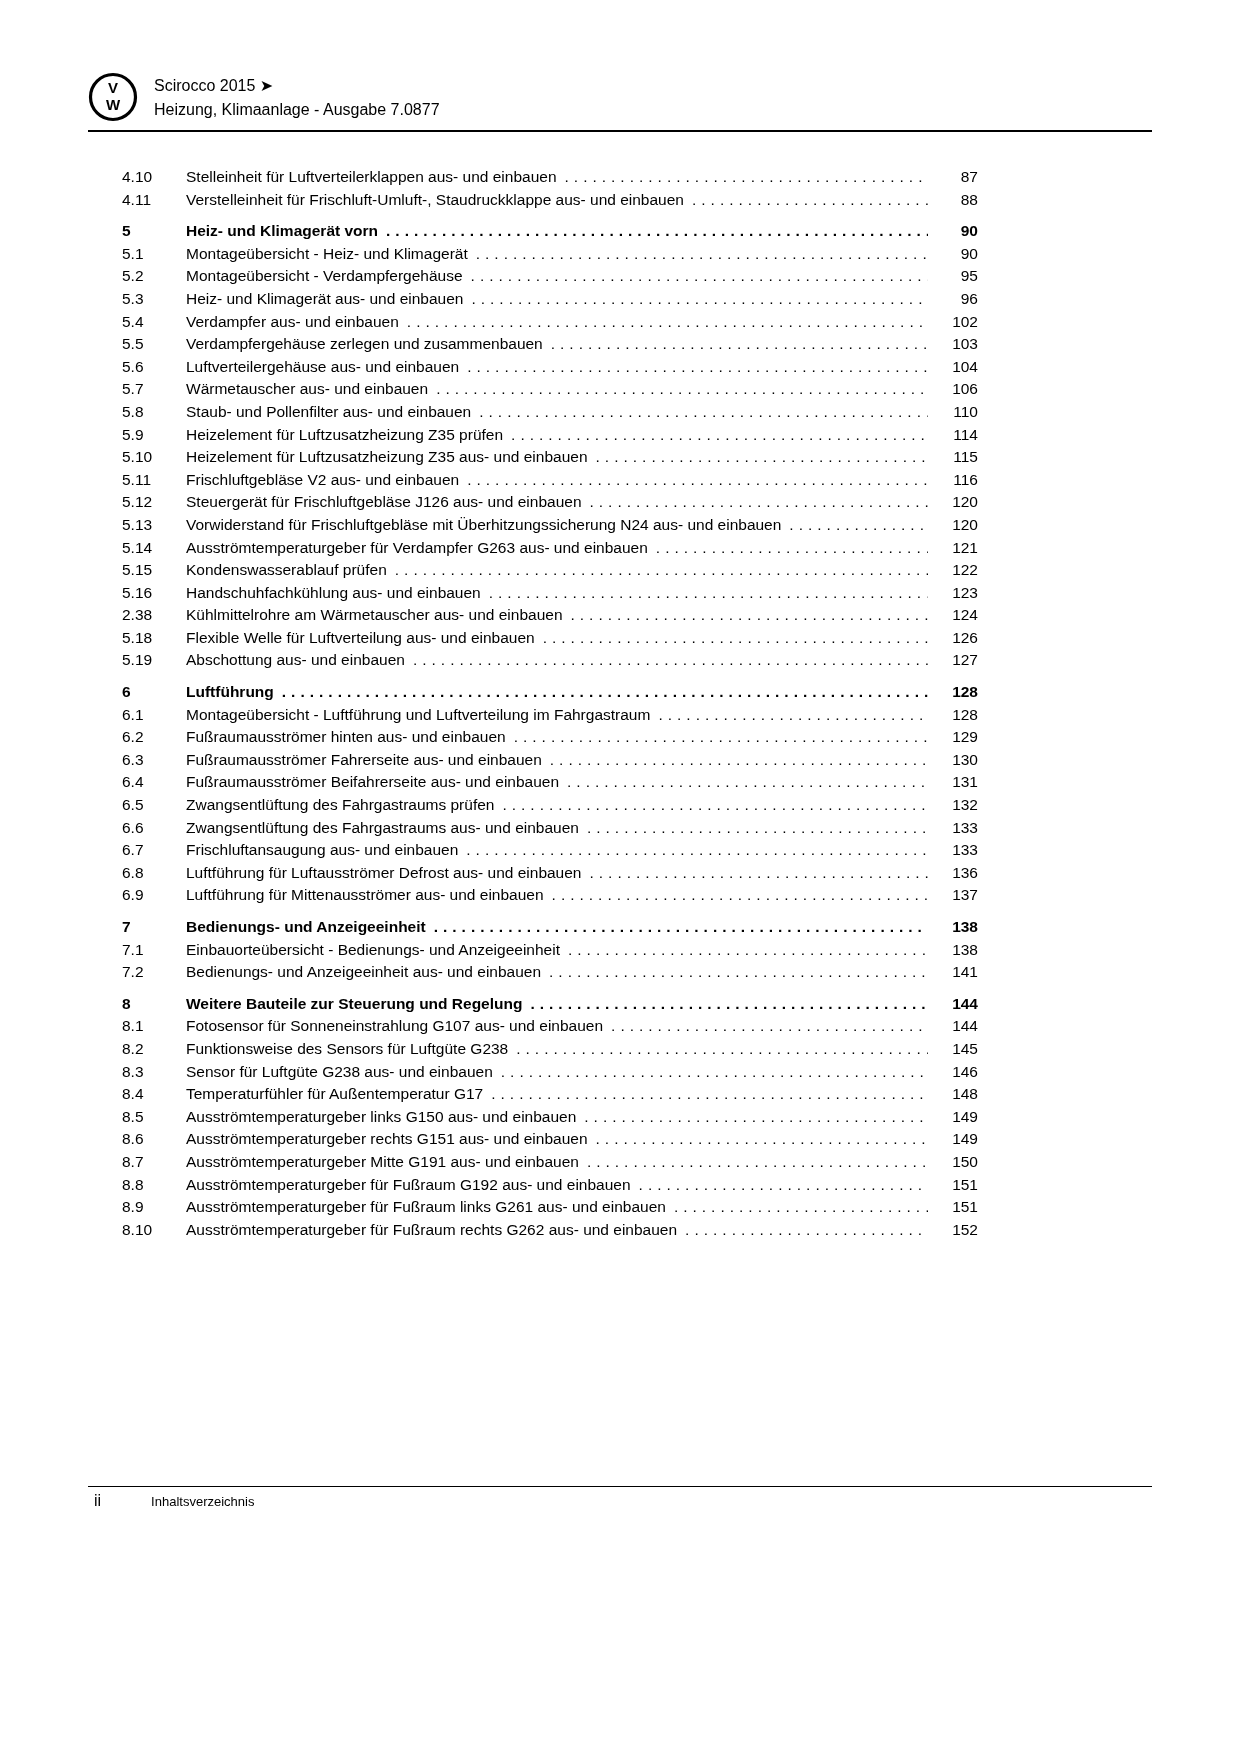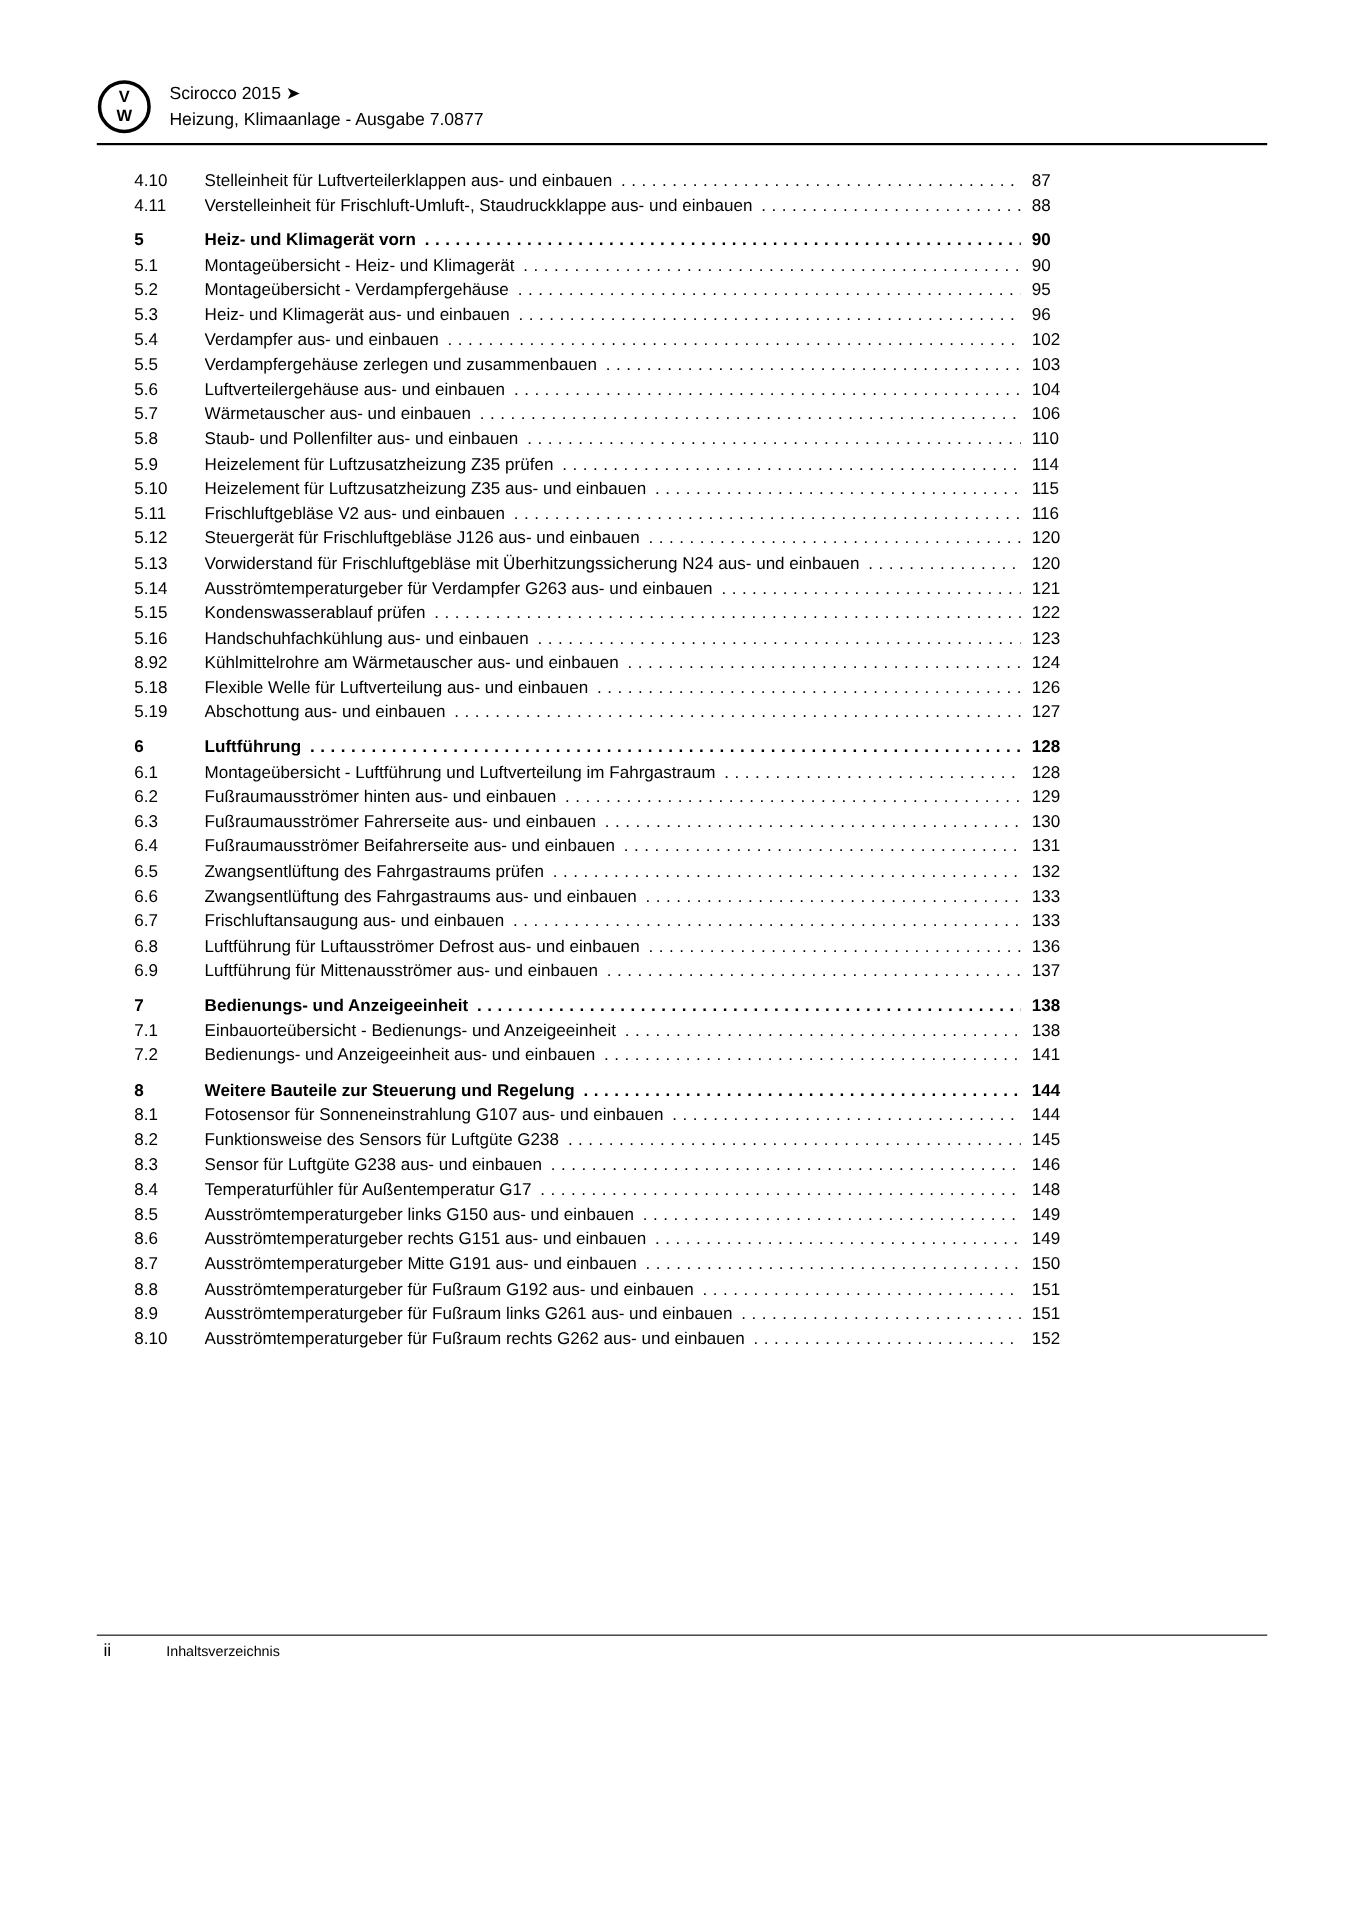--- a/index.html
+++ b/index.html
@@ -28,21 +28,21 @@
     border-bottom: 2px solid #000000;
   }
   .logo { width: 50px; height: 50px; flex: none; }
   .header-text { padding-top: 2px; font-size: 16px; line-height: 24px; }
   .header-model { white-space: nowrap; }
   .header-subtitle { white-space: nowrap; }
 
   
   .toc {
     position: absolute;
-    top: 154px;
+    top: 166px;
     left: 122px;
     width: 856px;
   }
   .toc-row {
     display: flex;
     align-items: baseline;
     font-size: 15.5px;
     line-height: 22.6px;
     white-space: nowrap;
   }
@@ -53,21 +53,21 @@
     flex: 1;
     overflow: hidden;
     white-space: nowrap;
     margin: 0 10px 0 8px;
     min-width: 14px;
   }
   .toc-dots::after {
     content: "........................................................................................................................";
     letter-spacing: 5px;
   }
-  .toc-page { flex: none; width: 40px; }
+  .toc-page { flex: none; width: 40px; text-align: right; }
 
   
   .footer-divider {
     position: absolute;
     top: 1486px;
     left: 88px;
     right: 88px;
     border-top: 1.5px solid #000000;
   }
   .footer {
@@ -209,21 +209,21 @@
       <span class="toc-dots"></span>
       <span class="toc-page">122</span>
     </div>
       <div class="toc-row">
       <span class="toc-num">5.16</span>
       <span class="toc-title">Handschuhfachkühlung aus- und einbauen</span>
       <span class="toc-dots"></span>
       <span class="toc-page">123</span>
     </div>
       <div class="toc-row">
-      <span class="toc-num">8.92</span>
+      <span class="toc-num">2.38</span>
       <span class="toc-title">Kühlmittelrohre am Wärmetauscher aus- und einbauen</span>
       <span class="toc-dots"></span>
       <span class="toc-page">124</span>
     </div>
       <div class="toc-row">
       <span class="toc-num">5.18</span>
       <span class="toc-title">Flexible Welle für Luftverteilung aus- und einbauen</span>
       <span class="toc-dots"></span>
       <span class="toc-page">126</span>
     </div>

